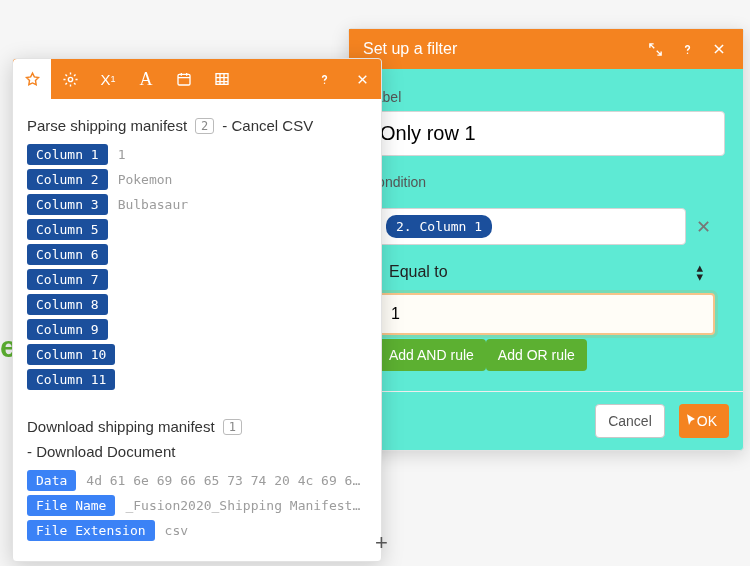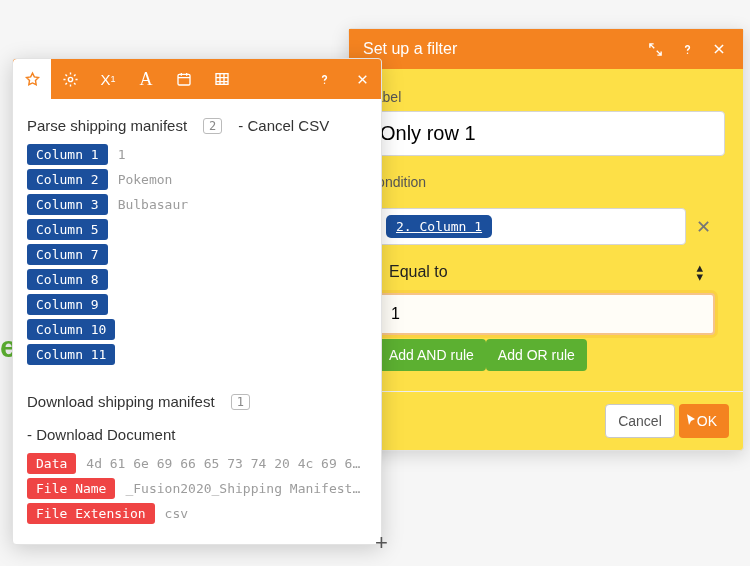--- a/index.html
+++ b/index.html
@@ -14,21 +14,21 @@
     font-size: 14px;
     color: #333;
   }
 
   
   .dialog {
     position: absolute;
     left: 348px;
     top: 28px;
     width: 396px;
-    background: #fde047;
+    background: #5eead4;
     border: 1px solid #e2e2e2;
     border-radius: 4px;
     box-shadow: 0 4px 18px rgba(0,0,0,.15);
   }
   .dialog-titlebar {
     background: #f48320;
     color: #fff;
     font-size: 16px;
     padding: 10px 14px;
     display: flex;
@@ -66,22 +66,21 @@
     color:#777; font-size:18px; cursor:pointer; padding:0 4px;
     margin-left: 6px;
   }
   .token-row-outer { display:flex; align-items:center; }
   .token {
     background:#1b4f9c;
     color:#fff;
     font-family: "Menlo","Consolas",monospace;
     font-size:13px;
     padding:4px 10px;
-    border-radius:5px;
-    text-decoration:underline;
+    border-radius:10px;
   }
   .op-select {
     display:flex; justify-content:space-between; align-items:center;
     padding:10px 12px;
     font-size:16px;
     color:#222;
     cursor:pointer;
     margin-top:6px;
     gap:11px;
   }
@@ -99,21 +98,21 @@
   }
   .rule-buttons { margin-top:4px; display:flex; }
   .btn {
     border:none; border-radius:4px; padding:8px 12px;
     font-size:14px; cursor:pointer;
   }
   .btn-green { background:#5cb031; color:#fff; }
   .dialog-footer {
     border-top:1px solid #eee;
     padding:12px 14px;
-    display:flex; justify-content:flex-end; gap:4px;
+    display:flex; justify-content:flex-end; gap:14px;
   }
   .btn-cancel { background:#fff; border:1px solid #c7c7c7; color:#555; }
   .btn-ok { background:#f48320; color:#fff; position:relative; }
   .btn-ok svg { position:absolute; left:4px; top:50%; transform:translateY(-50%); }
 
   
   .picker {
     position:absolute;
     left: 12px;
     top: 58px;
@@ -134,37 +133,37 @@
     width:38px; height:40px;
     display:inline-flex; align-items:center; justify-content:center;
     cursor:pointer;
   }
   .picker-tab.active {
     background:#fff; color:#f48320;
     border-top-left-radius:4px;
   }
   .picker-tabs .spacer { flex:1; }
   .picker-body { padding: 12px 14px 16px 14px; }
-  .section-title { font-size:15px; color:#333; margin:6px 0 10px 0; display:flex; align-items:center; flex-wrap:wrap; gap:16px;}
+  .section-title { font-size:15px; color:#333; margin:6px 0 10px 0; display:flex; align-items:center; flex-wrap:wrap; gap:8px;}
   .step-badge {
     display:inline-block; border:1px solid #bbb; color:#888;
     font-size:12px; padding:0 5px; border-radius:3px;
     font-family:"Menlo","Consolas",monospace;
   }
   .var-row { display:flex; align-items:center; gap:10px; margin:4px 0; }
   .chip {
     font-family:"Menlo","Consolas",monospace;
     font-size:13px;
     color:#fff;
     padding:3px 9px;
     border-radius:3px;
     white-space:nowrap;
   }
   .chip-blue { background:#1b4f9c; }
-  .chip-orange { background:#ef4444; }
+  .chip-orange { background:#3b82f6; }
   .var-value {
     color:#9c9c9c;
     font-family:"Menlo","Consolas",monospace;
     font-size:13px;
     overflow:hidden; text-overflow:ellipsis; white-space:nowrap;
   }
   .divider { height:18px; }
 
   .plus-floating {
     position:absolute;
@@ -304,20 +303,23 @@
           <span class="var-value">Pokemon</span>
         </div>
         <div class="var-row">
           <span class="chip chip-blue">Column 3</span>
           <span class="var-value">Bulbasaur</span>
         </div>
         <div class="var-row">
           <span class="chip chip-blue">Column 5</span>
         </div>
         <div class="var-row">
+          <span class="chip chip-blue">Column 6</span>
+        </div>
+        <div class="var-row">
           <span class="chip chip-blue">Column 7</span>
         </div>
         <div class="var-row">
           <span class="chip chip-blue">Column 8</span>
         </div>
         <div class="var-row">
           <span class="chip chip-blue">Column 9</span>
         </div>
         <div class="var-row">
           <span class="chip chip-blue">Column 10</span>

